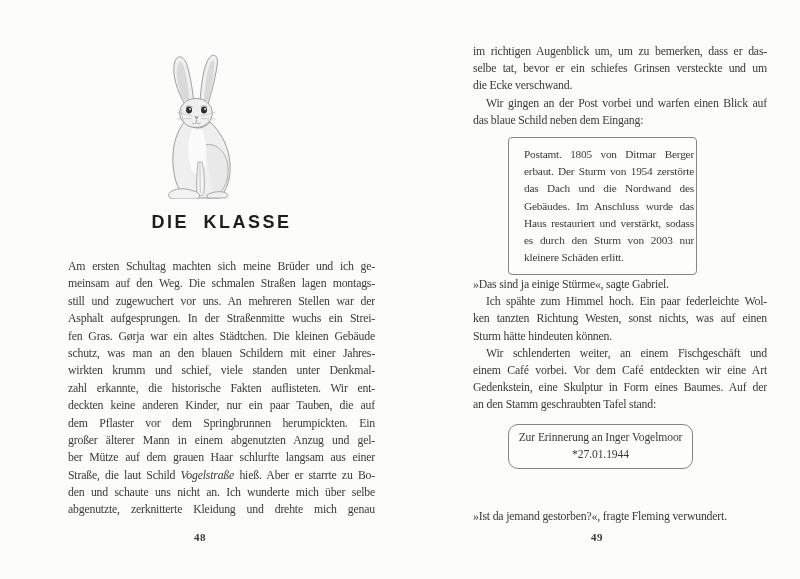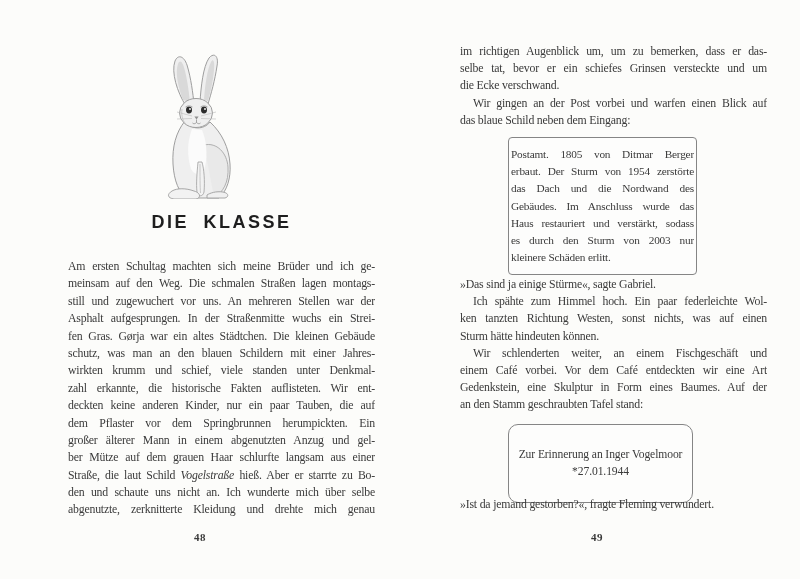--- a/index.html
+++ b/index.html
@@ -24,21 +24,21 @@
     font-size: 11.8px; letter-spacing: -0.2px;
     text-align: justify; text-align-last: justify;
     overflow: hidden; white-space: normal;
   }
   .tl::after { content: ""; display: inline-block; width: 100%; height: 0; }
   .tl.end { text-align: left; text-align-last: left; }
   .tl.end::after { content: none; }
   .tl.ind { text-indent: 13px; }
   .it { font-style: italic; }
 
-  #page-right .tl { height: 17.2px; line-height: 17.2px; }
+  #page-right .tl { height: 17.2px; line-height: 17.2px; margin-left: 13px; }
 
   .chapter-title {
     position: absolute; top: 212px; left: 0; width: 307px;
     text-align: center;
     font-family: "Liberation Sans", sans-serif;
     font-weight: 700; font-size: 18px;
     letter-spacing: 2.5px; word-spacing: 7px;
     color: #1e1e1e;
   }
 
@@ -48,21 +48,21 @@
     position: absolute; top: 137px; left: 48px; width: 189px;
     border: 1.5px solid #858585; border-radius: 4px;
     padding: 8px 2px;
     background: #fdfdfc;
   }
   .notice-box .tl { font-size: 11.3px; height: 16.2px; line-height: 16.2px; }
 
   .memorial-box {
     position: absolute; top: 424px; left: 48px; width: 185px;
     border: 1.5px solid #858585; border-radius: 10px;
-    padding: 22px 6px;
+    padding: 5px 6px;
     background: #fdfdfc;
     text-align: center;
   }
   .memorial-box .ml { font-size: 11.6px; line-height: 16.5px; letter-spacing: -0.1px; }
 
   .page-number {
     position: absolute; top: 531px; width: 60px;
     text-align: center;
     font-weight: 700; font-size: 11px; letter-spacing: 0.5px;
     color: #3a3a3a;
@@ -170,18 +170,18 @@
     <div class="tl">einem Café vorbei. Vor dem Café entdeckten wir eine Art</div>
     <div class="tl">Gedenkstein, eine Skulptur in Form eines Baumes. Auf der</div>
     <div class="tl end">an den Stamm geschraubten Tafel stand:</div>
   </div>
 
   <div class="memorial-box">
     <div class="ml">Zur Erinnerung an Inger Vogelmoor</div>
     <div class="ml">*27.01.1944</div>
   </div>
 
-  <div class="block" style="top:496px">
+  <div class="block" style="top:508px">
     <div class="tl end">»Ist da jemand gestorben?«, fragte Fleming verwundert.</div>
   </div>
 
   <div class="page-number">49</div>
 </div>
 
 </body></html>

